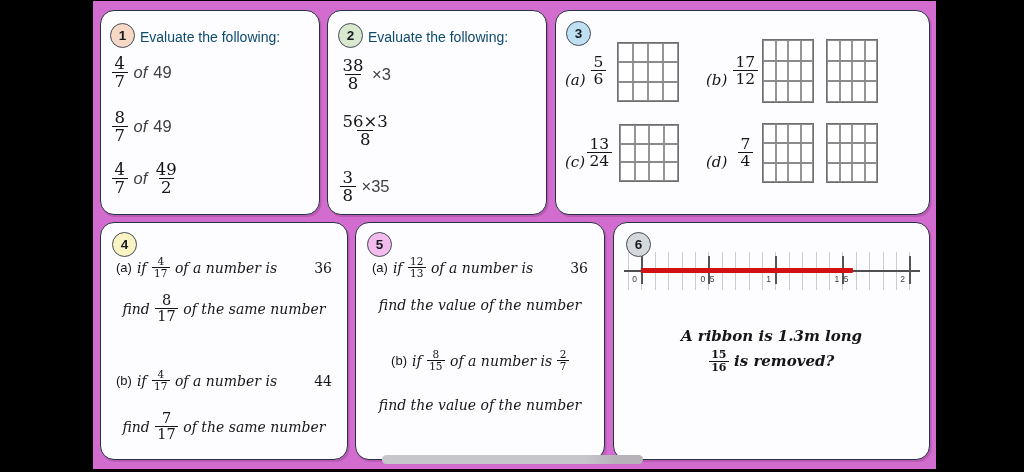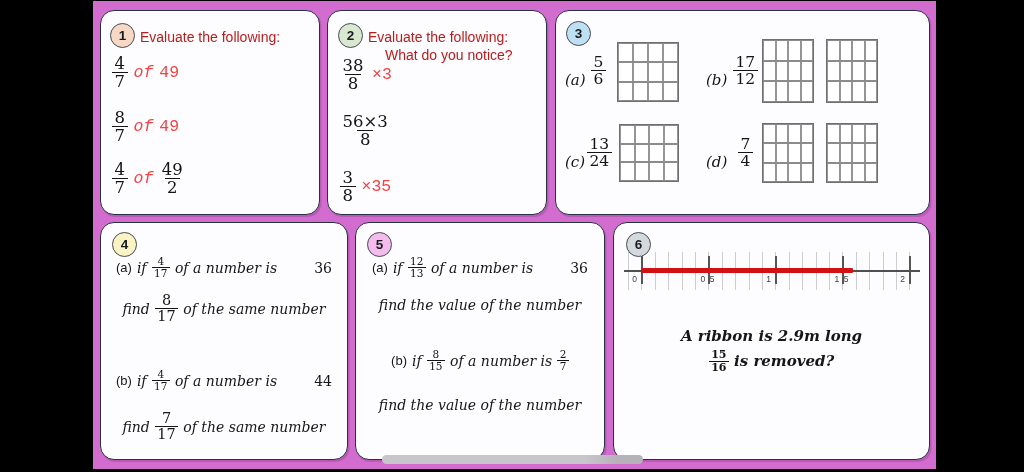--- a/index.html
+++ b/index.html
@@ -16,27 +16,27 @@
   #c4{left:100px;top:222px;width:246px;height:236px}
   #c5{left:355px;top:222px;width:248px;height:236px}
   #c6{left:613px;top:222px;width:315px;height:236px}
 
   .badge{position:absolute;width:25px;height:25px;border-radius:50%;border:1.6px solid #454b57;
          display:flex;align-items:center;justify-content:center;
          font:600 13.5px "Liberation Sans",sans-serif;color:#171a20;box-sizing:border-box;}
   #c1 .badge{left:9px;top:12px} #c2 .badge{left:10px;top:12px} #c3 .badge{left:10px;top:10px}
   #c4 .badge{left:11px;top:9px} #c5 .badge{left:11px;top:9px}  #c6 .badge{left:12px;top:9px}
 
-  .card-title{position:absolute;font:500 14px/1.3 "Liberation Sans","DejaVu Sans",sans-serif;color:#b91c1c;white-space:nowrap;}
+  .card-title{position:absolute;font:500 14px/1.3 "Liberation Sans","DejaVu Sans",sans-serif;color:#0c4a6e;white-space:nowrap;}
   #c1 .card-title{left:39px;top:17px}
   #c2 .t1{left:40px;top:17px} #c2 .t2{left:57px;top:35px}
   #c3 .card-title{left:43px;top:17px}
 
   
-  .serif{font-family:Liberation Mono, monospace;color:#ef4444;text-align:right;}
+  .serif{font-family:Liberation Sans, sans-serif;color:#404040;text-align:right;}
   .frac{display:inline-flex;flex-direction:column;align-items:center;line-height:1.05;
         font-family:"DejaVu Serif","Liberation Serif",serif;color:#141414;}
   .frac .num,.frac .den{padding:0 2.5px;display:block;text-align:center;}
   .frac .den{border-top:1.4px solid currentColor;}
 
   .mrow{position:absolute;display:flex;align-items:center;gap:6px;font-size:16.5px;}
   .mrow .frac{font-size:16.5px}
   .op{font-style:italic;}
   #c1 .r1{left:11px;top:44px} #c1 .r2{left:11px;top:98px} #c1 .r3{left:11px;top:150px}
   #c2 .r1{left:12px;top:46px} #c2 .r2{left:12px;top:102px} #c2 .r3{left:12px;top:158px}
@@ -120,21 +120,20 @@
         <span class="den">2</span>
       </span>
     </div>
   </section>
 
   <section class="card" id="c2">
     <div class="badge" style="background: rgb(216, 233, 208);">
       <span>2</span>
     </div>
     <div class="card-title t1">Evaluate the following:</div>
-    <div class="card-title t2">What do you notice?</div>
 
     <div class="mrow r1">
       <span class="frac">
         <span class="num">38</span>
         <span class="den">8</span>
       </span>
       <span class="serif">×3</span>
     </div>
     <div class="mrow r2">
       <span class="frac">
@@ -356,21 +355,21 @@
       <div class="nl-tick" style="left:220px"></div>
       <div class="nl-tick" style="left:287px"></div>
       <div class="nl-red" style="background: rgb(210, 17, 20);"></div>
       <span class="nl-label" style="left:1px">0</span>
       <span class="nl-label" style="left:74px">0 5</span>
       <span class="nl-label" style="left:135px">1</span>
       <span class="nl-label" style="left:208px">1 5</span>
       <span class="nl-label" style="left:269px">2</span>
     </div>
 
-    <div class="ribbon-line rl1">A ribbon is 2.9m long</div>
+    <div class="ribbon-line rl1">A ribbon is 1.3m long</div>
     <div class="ribbon-line rl2">
       <span class="frac qfrac">
         <span class="num">15</span>
         <span class="den">16</span>
       </span>
       <span>is removed?</span>
     </div>
   </section>
 
   <div class="scrollbar"></div>

